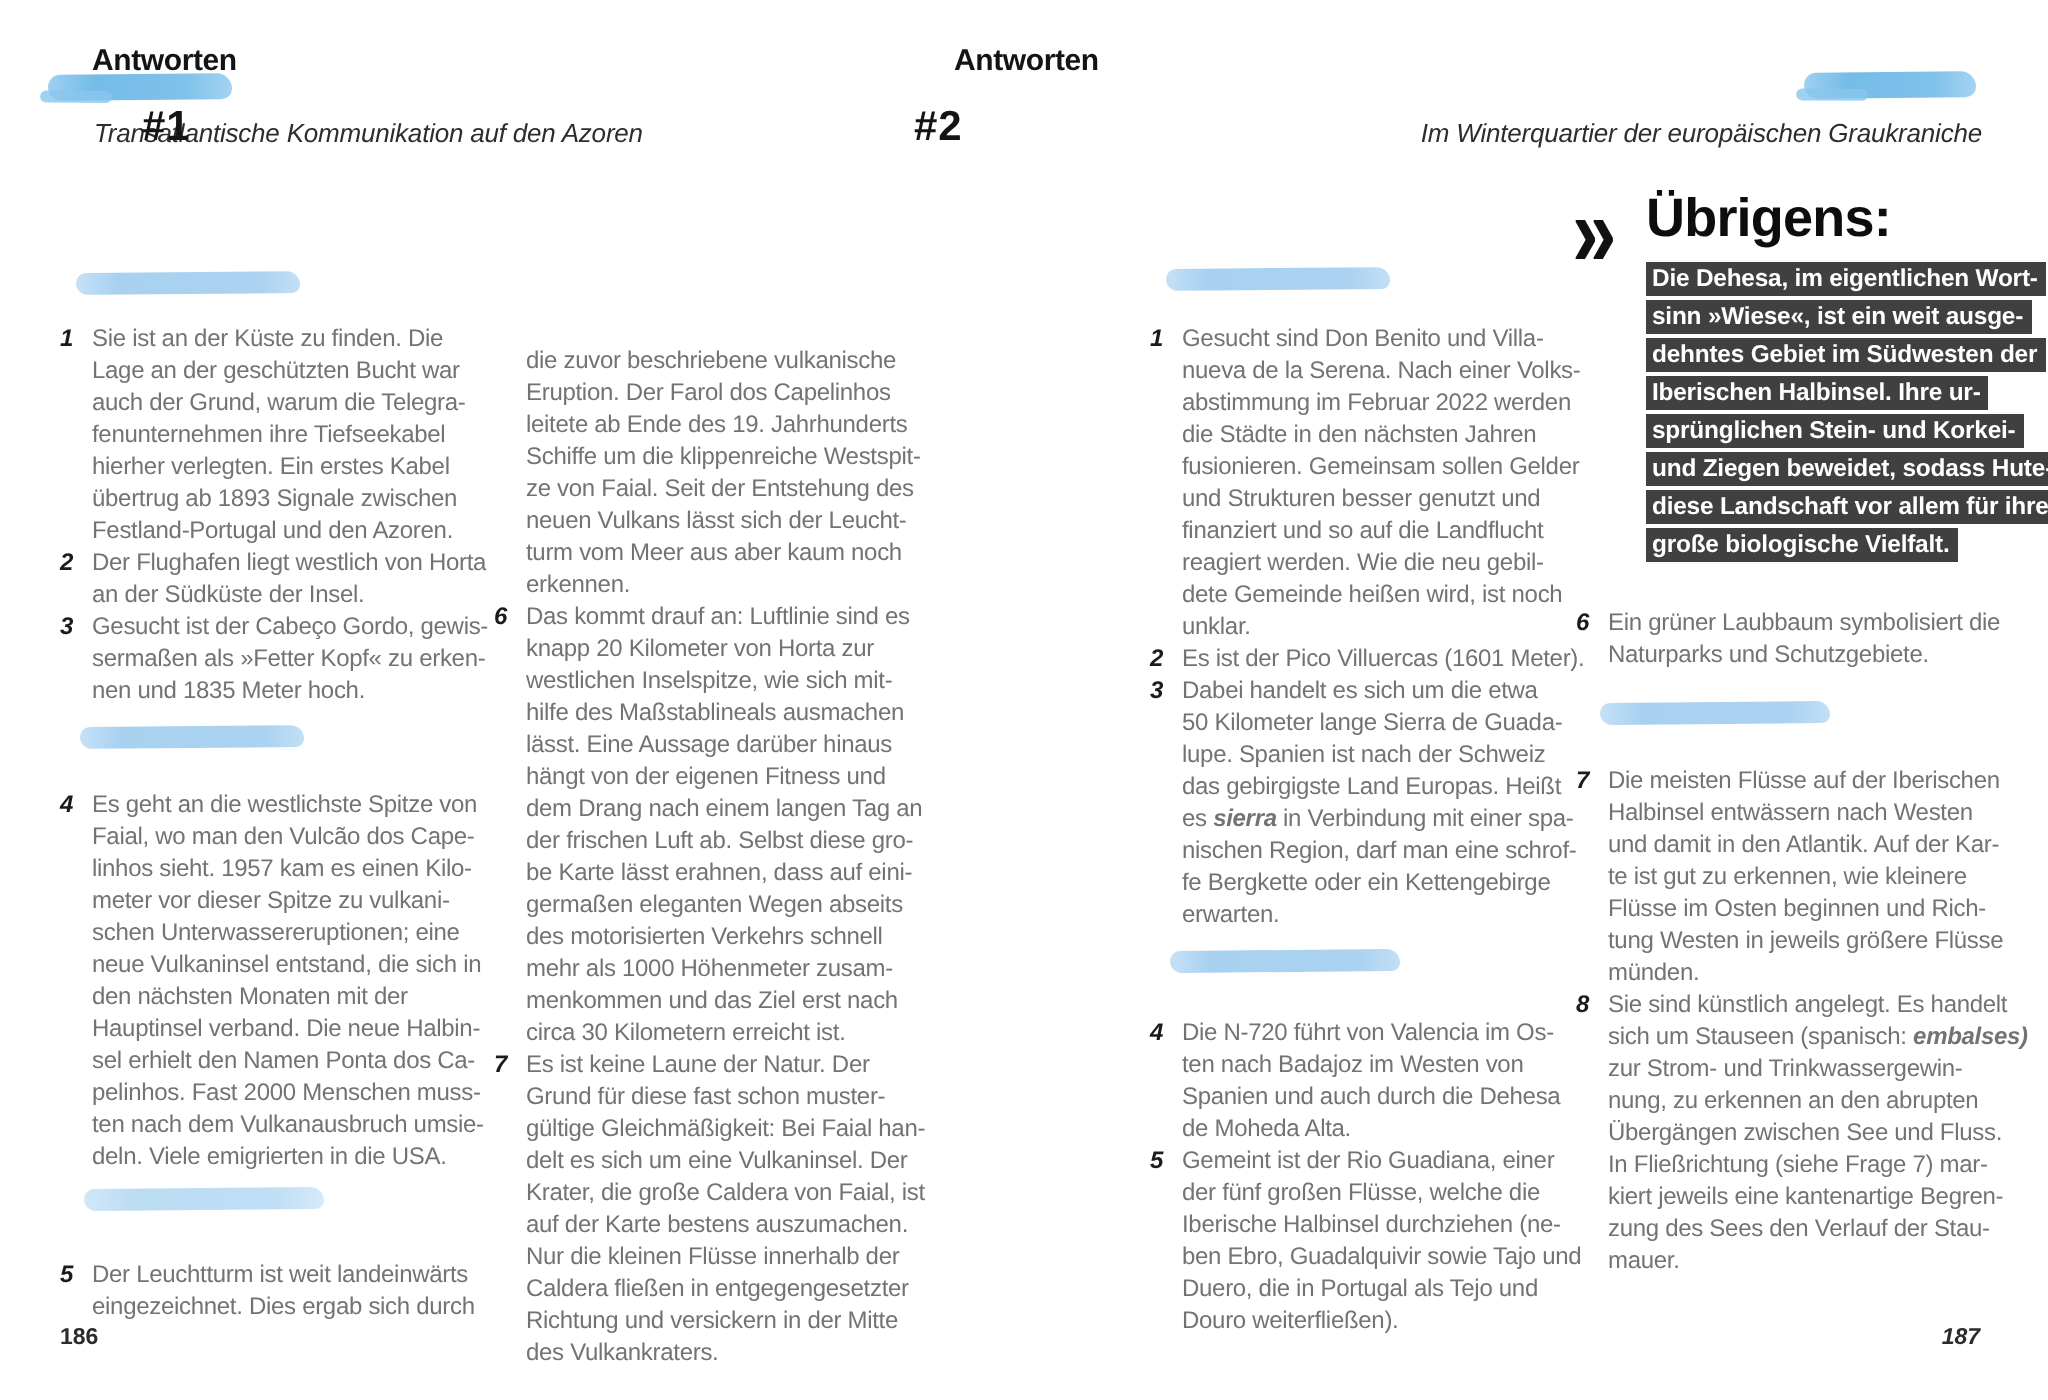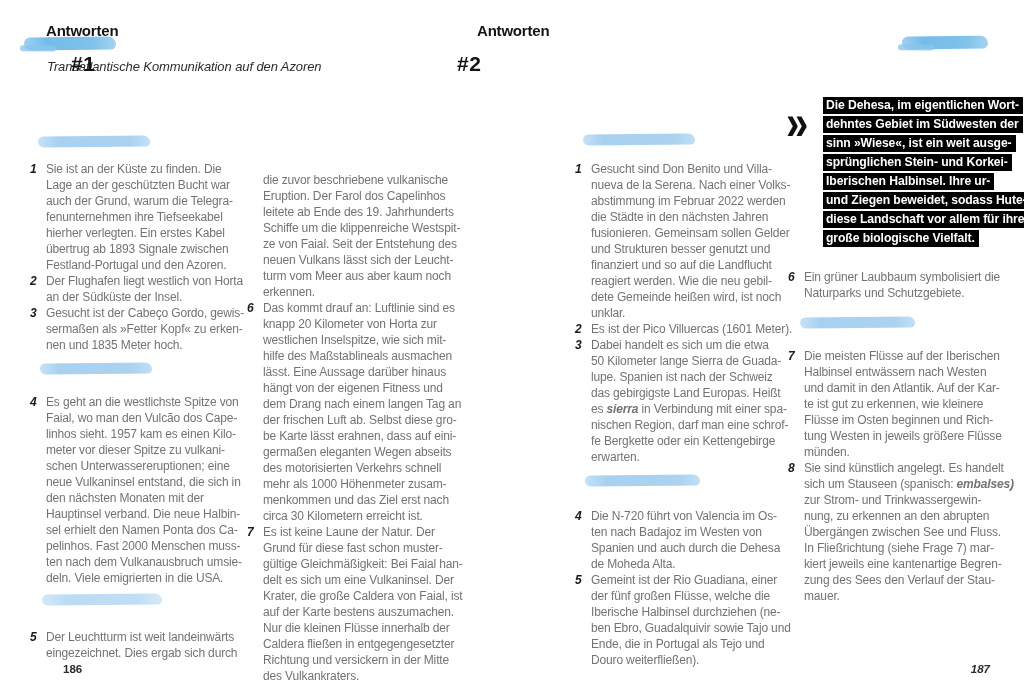--- a/index.html
+++ b/index.html
@@ -27,21 +27,21 @@
   
   .redact{height:11px;border-radius:6px 8px 5px 7px;transform:rotate(-0.5deg);
     background:linear-gradient(90deg,#c6e1f7,#a8d1f0 18%,#abd2f0 82%,#c2dff6);}
   .redact.light{background:linear-gradient(90deg,#d3e8f8,#bcdcf4 20%,#c0def5 80%,#d6eaf9);}
   
   .aside{position:relative;padding-left:35px;}
   .quote-icon{position:absolute;left:-2px;top:2px;font-size:40px;line-height:36px;font-weight:700;color:#111;
     transform:scaleY(1.25);transform-origin:top left;}
   .aside-heading{font-size:27px;line-height:34px;font-weight:700;color:#0d0d0d;letter-spacing:-0.4px;}
   .aside-lines{margin-top:5px;}
-  .hl{display:table;background:#000000;color:#ffffff;font-size:12.2px;line-height:14px;font-weight:700;
+  .hl{display:table;background:#404040;color:#ffffff;font-size:12.2px;line-height:14px;font-weight:700;
     letter-spacing:-0.1px;padding:1px 4px 2px 3px;margin:0 0 2px 0;white-space:pre;}
   .pgnum{position:absolute;font-size:11.5px;font-weight:700;color:#2b2b2b;}
 </style>
 </head>
 <body>
 
 <div class="abs" style="left:0;top:0;width:512px;height:700px;">
 
   <div class="swash" style="left:24px;top:37px;width:92px;"></div>
   <div class="abs hdr-label" style="left:46px;top:22px;">Antworten</div>
@@ -131,28 +131,29 @@
 delt es sich um eine Vulkaninsel. Der
 Krater, die große Caldera von Faial, ist
 auf der Karte bestens auszumachen.
 Nur die kleinen Flüsse innerhalb der
 Caldera fließen in entgegengesetzter
 Richtung und versickern in der Mitte
 des Vulkankraters.</span>
     </div>
   </div>
 
-  <div class="pgnum" style="left:30px;top:663px;margin-left:33px;">186</div>
+  <div class="pgnum" style="left:30px;top:663px;">186</div>
 </div>
 
 <div class="abs" style="left:512px;top:0;width:512px;height:700px;">
 
   <div class="swash" style="left:390px;top:36px;width:86px;"></div>
   <div class="abs hdr-label" style="right:35px;top:22px;">Antworten</div>
   <div class="abs hdr-num" style="right:55px;top:35px;">#2</div>
+  <div class="abs hdr-sub" style="right:33px;top:59px;">Im Winterquartier der europäischen Graukraniche</div>
 
   <div class="col" style="left:63px;top:130px;width:208px;">
     <div class="redact" style="width:112px;margin:4px 0 0 8px;"></div>
     <div class="item" style="margin-top:16px;">
       <span class="n">1</span>
       <span class="t">Gesucht sind Don Benito und Villa-
 nueva de la Serena. Nach einer Volks-
 abstimmung im Februar 2022 werden
 die Städte in den nächsten Jahren
 fusionieren. Gemeinsam sollen Gelder
@@ -184,34 +185,35 @@
 ten nach Badajoz im Westen von
 Spanien und auch durch die Dehesa
 de Moheda Alta.</span>
     </div>
     <div class="item">
       <span class="n">5</span>
       <span class="t">Gemeint ist der Rio Guadiana, einer
 der fünf großen Flüsse, welche die
 Iberische Halbinsel durchziehen (ne-
 ben Ebro, Guadalquivir sowie Tajo und
-Ende, die in Portugal als Tejo und
+Duero, die in Portugal als Tejo und
 Douro weiterfließen).</span>
     </div>
   </div>
 
   <div class="col" style="left:276px;top:92px;width:230px;">
     <div class="aside">
       <span class="quote-icon">»</span>
+      <div class="aside-heading">Übrigens:</div>
       <div class="aside-lines">
         <span class="hl">Die Dehesa, im eigentlichen Wort-</span>
+        <span class="hl">sinn »Wiese«, ist ein weit ausge-</span>
         <span class="hl">dehntes Gebiet im Südwesten der</span>
-        <span class="hl">sinn »Wiese«, ist ein weit ausge-</span>
+        <span class="hl">Iberischen Halbinsel. Ihre ur-</span>
         <span class="hl">sprünglichen Stein- und Korkei-</span>
-        <span class="hl">Iberischen Halbinsel. Ihre ur-</span>
         <span class="hl">und Ziegen beweidet, sodass Hute-</span>
         <span class="hl">diese Landschaft vor allem für ihre</span>
         <span class="hl">große biologische Vielfalt.</span>
       </div>
     </div>
     <div class="item" style="margin-top:22px;">
       <span class="n">6</span>
       <span class="t">Ein grüner Laubbaum symbolisiert die
 Naturparks und Schutzgebiete.</span>
     </div>

